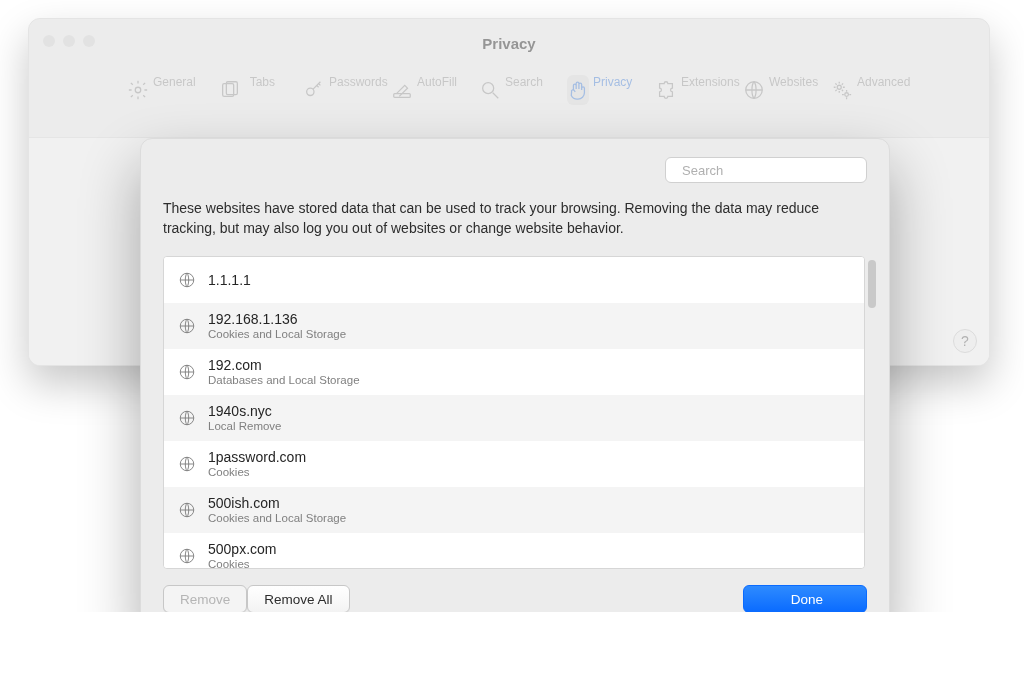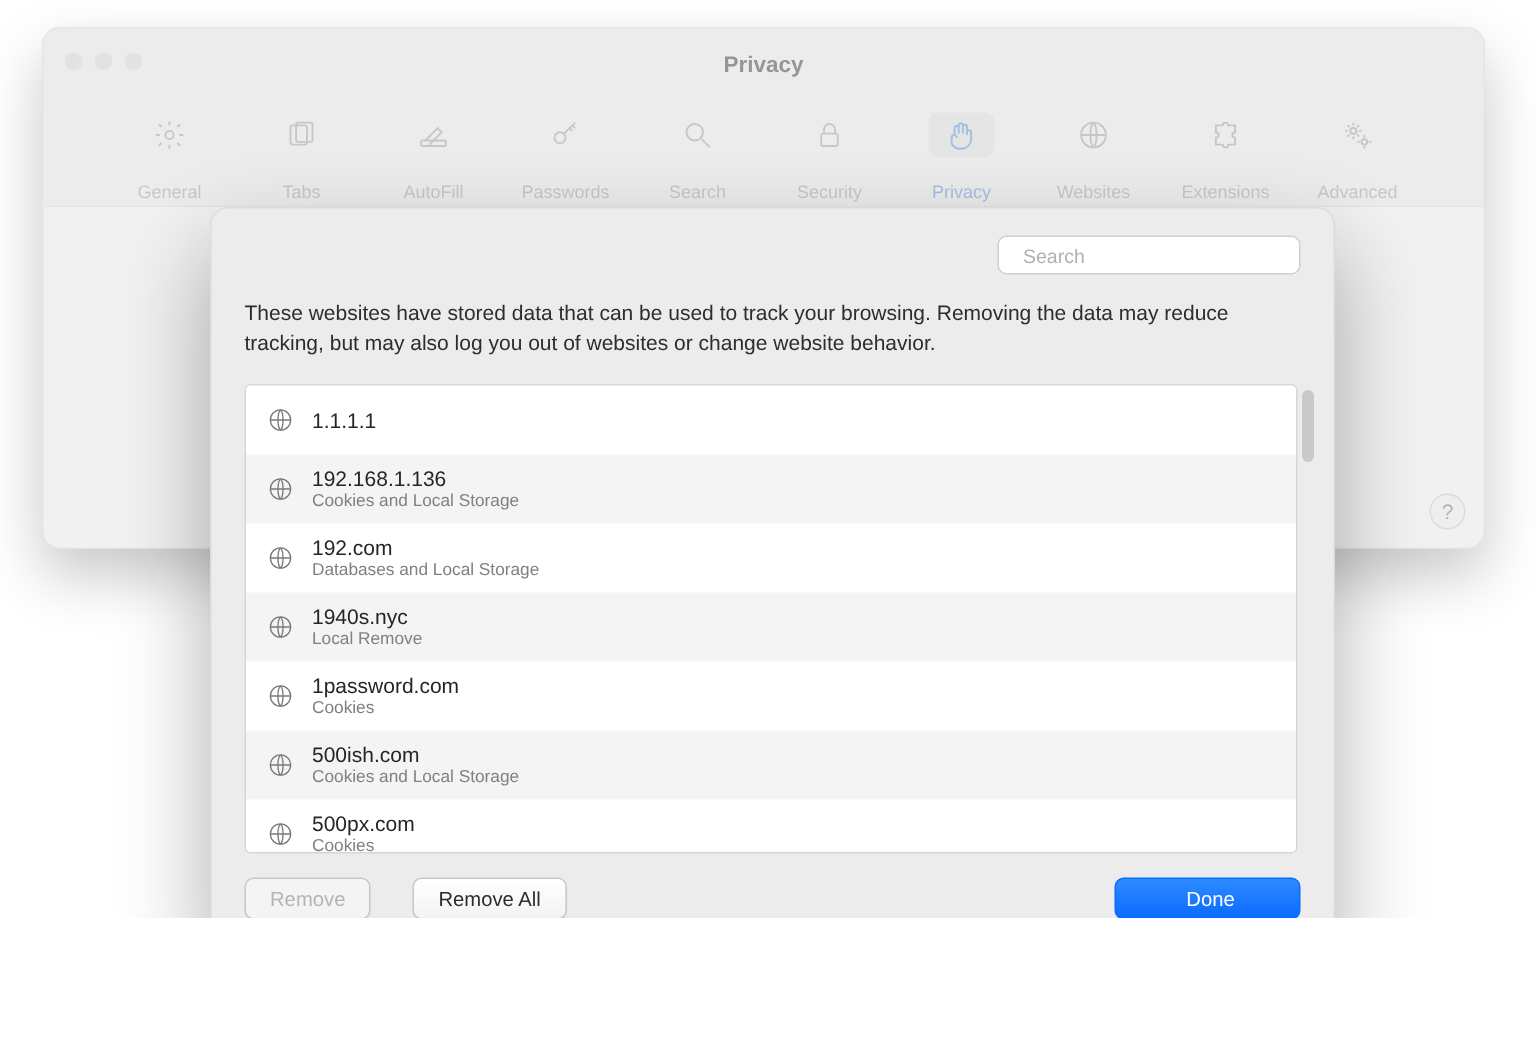--- a/index.html
+++ b/index.html
@@ -22,21 +22,21 @@
     background:var(--panel); border-radius:12px;
     box-shadow:0 18px 40px rgba(0,0,0,.22);
     border:1px solid #e4e4e4;
     overflow:hidden;
   }
   .titlebar{height:54px;position:relative;}
   .traffic{position:absolute;left:14px;top:16px;display:flex;gap:8px;}
   .traffic span{width:12px;height:12px;border-radius:50%;background:#d6d6d6;display:inline-block;}
   .title{position:absolute;left:0;right:0;top:16px;text-align:center;font-weight:700;font-size:15px;color:#2a2a2a;}
   .toolbar{height:60px;display:flex;justify-content:center;align-items:flex-start;gap:28px;padding-top:2px;}
-  .tool{display:flex;flex-direction:column;align-items:center;gap:16px;color:#9a9a9a;font-size:12px;width:60px;}
+  .tool{display:flex;flex-direction:row;gap:4px;color:#9a9a9a;font-size:12px;width:60px;}
   .tool .iconwrap{width:44px;height:30px;display:flex;align-items:center;justify-content:center;border-radius:6px;}
   .tool.active .iconwrap{background:#dcdcdc;}
   .tool.active{color:#4e86d8;}
   .tool svg{width:22px;height:22px;stroke:#9a9a9a;fill:none;stroke-width:1.4;}
   .tool.active svg{stroke:#4e86d8;}
   .prefs-body{position:absolute;left:0;right:0;top:118px;bottom:0;background:#f6f6f6;border-top:1px solid #dcdcdc;}
   .help{position:absolute;right:12px;bottom:12px;width:22px;height:22px;border:1px solid #c5c5c5;border-radius:50%;display:flex;align-items:center;justify-content:center;font-size:14px;color:#6b6b6b;background:#f0f0f0;}
 
   
   .prefs-dim{position:absolute;inset:0;background:rgba(236,236,236,.55);pointer-events:none;}
@@ -63,21 +63,21 @@
   .row:nth-child(odd){background:var(--row);}
   .row:nth-child(even){background:var(--row-alt);}
   .row .globe{width:18px;height:18px;flex-shrink:0;}
   .row .globe svg{width:18px;height:18px;stroke:#7a7a7a;fill:none;stroke-width:1.2;}
   .row .txt{display:flex;flex-direction:column;gap:0px;}
   .row .site{font-size:14px;color:#252525;line-height:1.2;}
   .row .sub{font-size:11.5px;color:#808080;line-height:1.2;}
   .fake-scroll{width:14px;position:relative;}
   .fake-scroll .thumb{position:absolute;top:4px;left:3px;width:8px;height:48px;background:#c9c9c9;border-radius:4px;}
 
-  .sheet-bottom{display:flex;align-items:flex-start;gap:28px;padding:16px 22px 20px 22px;}
+  .sheet-bottom{display:flex;align-items:flex-start;gap:0;padding:16px 22px 20px 22px;}
   .btn{height:26px;padding:0 16px;border-radius:6px;font-size:13.5px;border:1px solid #c7c7c7;background:linear-gradient(#ffffff,#f3f3f3);color:#2d2d2d;display:inline-flex;align-items:center;justify-content:center;box-shadow:0 1px 0 rgba(0,0,0,.04);}
   .btn.disabled{color:#b5b5b5;background:#f4f4f4;}
   .btn.primary{margin-left:auto;min-width:86px;background:linear-gradient(#2e8bff,#0a6bff);border-color:#0a6bff;color:#fff;font-weight:500;padding-left:20px;}
 </style>
 </head>
 <body>
 
 <div class="stage">
 
   <div class="prefs-window">
@@ -104,77 +104,68 @@
             <svg viewBox="0 0 24 24">
               <rect x="4" y="5" width="12" height="14" rx="1.5"></rect>
               <rect x="8" y="3" width="12" height="14" rx="1.5"></rect>
             </svg>
           </div>
           <div>Tabs</div>
         </div>
         <div class="tool">
           <div class="iconwrap">
             <svg viewBox="0 0 24 24">
+              <circle cx="8" cy="14" r="4"></circle>
+              <path d="M11 11l8-8M17 5l2 2M15 7l2 2"></path>
+            </svg>
+          </div>
+          <div>Passwords</div>
+        </div>
+        <div class="tool">
+          <div class="iconwrap">
+            <svg viewBox="0 0 24 24">
               <rect x="3" y="16" width="18" height="4" rx="1"></rect>
               <path d="M6 16l9-9 3 3-9 9"></path>
             </svg>
           </div>
           <div>AutoFill</div>
         </div>
         <div class="tool">
           <div class="iconwrap">
             <svg viewBox="0 0 24 24">
-              <circle cx="8" cy="14" r="4"></circle>
-              <path d="M11 11l8-8M17 5l2 2M15 7l2 2"></path>
-            </svg>
-          </div>
-          <div>Passwords</div>
-        </div>
-        <div class="tool">
-          <div class="iconwrap">
-            <svg viewBox="0 0 24 24">
               <circle cx="10" cy="10" r="6"></circle>
               <line x1="15" y1="15" x2="21" y2="21"></line>
             </svg>
           </div>
           <div>Search</div>
         </div>
-        <div class="tool">
-          <div class="iconwrap">
-            <svg viewBox="0 0 24 24">
-              <rect x="6" y="11" width="12" height="9" rx="1.5"></rect>
-              <path d="M8 11V8a4 4 0 0 1 8 0v3"></path>
-            </svg>
-          </div>
-          <div>Security</div>
-        </div>
         <div class="tool active">
           <div class="iconwrap">
             <svg viewBox="0 0 24 24">
               <path d="M7 12V7a1.5 1.5 0 0 1 3 0v4M10 11V5a1.5 1.5 0 0 1 3 0v6M13 11V6a1.5 1.5 0 0 1 3 0v6M16 12v-2a1.5 1.5 0 0 1 3 0v5a7 7 0 0 1-7 7h-1a7 7 0 0 1-6.3-4L5 14a1.6 1.6 0 0 1 2.8-1.5L9 14"></path>
             </svg>
           </div>
           <div>Privacy</div>
+        </div>
+        <div class="tool">
+          <div class="iconwrap">
+            <svg viewBox="0 0 24 24">
+              <path d="M5 9V5h5a2 2 0 1 1 4 0h5v5a2 2 0 1 0 0 4v5h-5a2 2 0 1 1-4 0H5v-5a2 2 0 1 0 0-4z"></path>
+            </svg>
+          </div>
+          <div>Extensions</div>
         </div>
         <div class="tool">
           <div class="iconwrap">
             <svg viewBox="0 0 24 24">
               <circle cx="12" cy="12" r="9"></circle>
               <path d="M3 12h18M12 3c3 3 3 15 0 18M12 3c-3 3-3 15 0 18"></path>
             </svg>
           </div>
           <div>Websites</div>
-        </div>
-        <div class="tool">
-          <div class="iconwrap">
-            <svg viewBox="0 0 24 24">
-              <path d="M5 9V5h5a2 2 0 1 1 4 0h5v5a2 2 0 1 0 0 4v5h-5a2 2 0 1 1-4 0H5v-5a2 2 0 1 0 0-4z"></path>
-            </svg>
-          </div>
-          <div>Extensions</div>
         </div>
         <div class="tool">
           <div class="iconwrap">
             <svg viewBox="0 0 24 24">
               <circle cx="9" cy="9" r="2.2"></circle>
               <path d="M9 3v2M9 13v2M3 9h2M13 9h2M4.8 4.8l1.4 1.4M11.8 11.8l1.4 1.4M4.8 13.2l1.4-1.4M11.8 6.2l1.4-1.4"></path>
               <circle cx="17" cy="17" r="2"></circle>
               <path d="M17 12v2M17 20v2M12 17h2M20 17h2"></path>
             </svg>
           </div>

